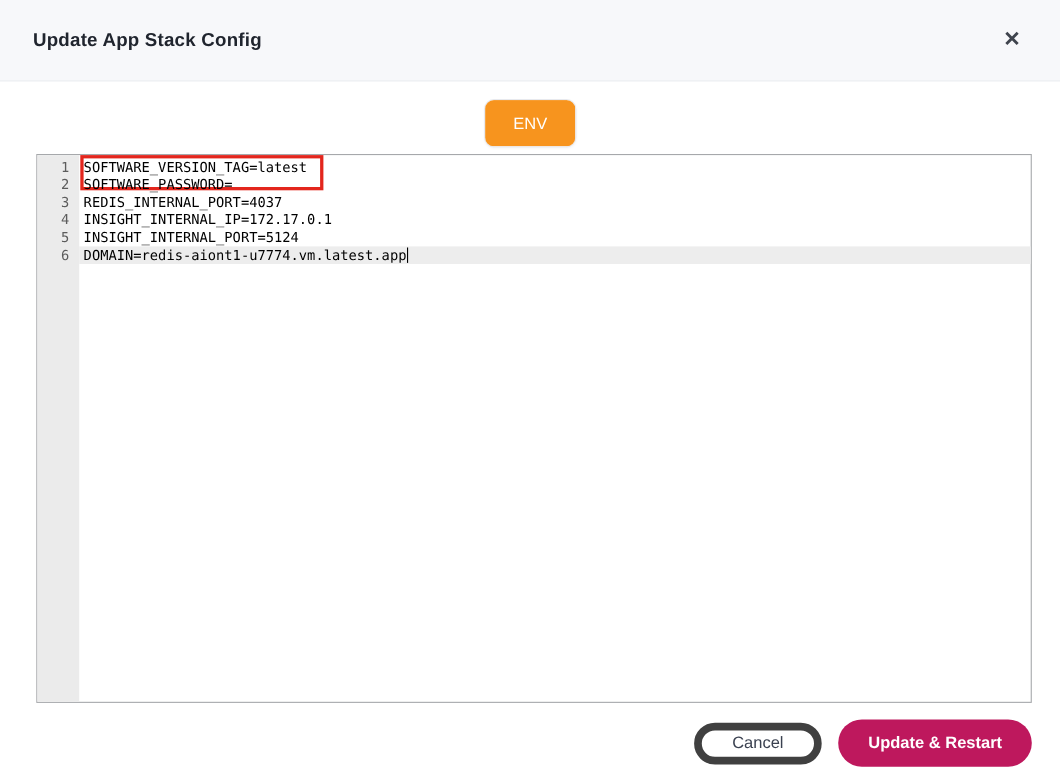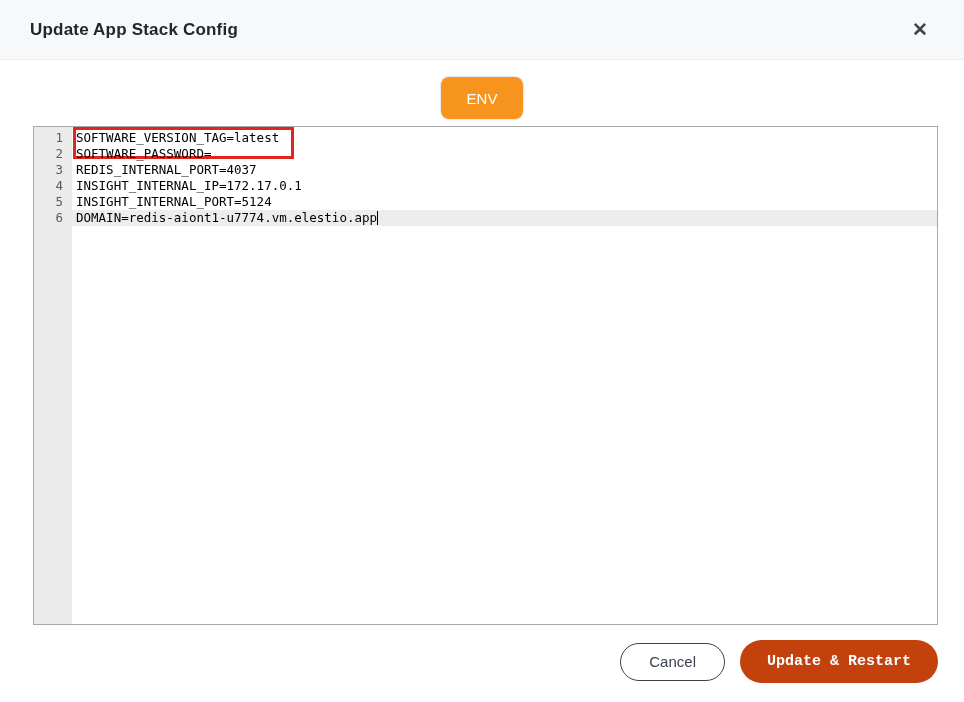--- a/index.html
+++ b/index.html
@@ -1,21 +1,21 @@
 <!DOCTYPE html>
 <html><head>
 <meta charset="utf-8">
 <style>
   * { margin:0; padding:0; box-sizing:border-box; }
   html,body { width:964px; height:702px; background:#ffffff; overflow:hidden;
               font-family:"Liberation Sans", sans-serif; }
 
   
   .modal-header {
-    height:60px; background:#f7f8fa; border-bottom:1px solid #eceef1;
+    height:74px; background:#f7f8fa; border-bottom:1px solid #eceef1;
     display:flex; align-items:center; justify-content:space-between;
     padding:0 30px;
   }
   .modal-title { font-size:17px; font-weight:700; color:#20252e; letter-spacing:.2px; }
   .close-btn {
     background:none; border:none; cursor:pointer;
     font-size:19px; font-weight:700; color:#3f444d; line-height:1;
     padding:4px 6px;
   }
 
@@ -61,28 +61,28 @@
     vertical-align:text-bottom;
   }
 
   
   .modal-footer {
     display:flex; justify-content:flex-end; align-items:center;
     gap:15px; margin-top:15px; padding-right:26px;
   }
   .btn-cancel {
     height:38px; padding:0 28px; border-radius:19px;
-    background:#ffffff; border:1px solid #404040; color:#3a4150;
+    background:#ffffff; border:7px solid #404040; color:#3a4150;
     font-size:15px; cursor:pointer; font-family:"Liberation Sans", sans-serif;
   }
   .btn-submit {
     height:43px; padding:0 27px; border-radius:22px;
-    background:#c2410c; border:none; color:#ffffff;
+    background:#be185d; border:none; color:#ffffff;
     font-size:15px; font-weight:700; cursor:pointer;
-    font-family:Liberation Mono, monospace;
+    font-family:Liberation Sans, sans-serif;
     text-align:center;
   }
 </style>
 </head>
 <body>
 
 <div class="modal-header">
   <div class="modal-title">Update App Stack Config</div>
   <button class="close-btn">✕</button>
 </div>
@@ -117,21 +117,21 @@
       <div class="line-text">INSIGHT_INTERNAL_IP=172.17.0.1</div>
     </div>
 
     <div class="code-line">
       <div class="line-num">5</div>
       <div class="line-text">INSIGHT_INTERNAL_PORT=5124</div>
     </div>
 
     <div class="code-line active">
       <div class="line-num">6</div>
-      <div class="line-text"><span>DOMAIN=redis-aiont1-u7774.vm.elestio.app</span><span class="caret"></span></div>
+      <div class="line-text"><span>DOMAIN=redis-aiont1-u7774.vm.latest.app</span><span class="caret"></span></div>
     </div>
 
   </div>
 </div>
 
 <div class="modal-footer">
   <button class="btn-cancel">Cancel</button>
   <button class="btn-submit">Update &amp; Restart</button>
 </div>
 

